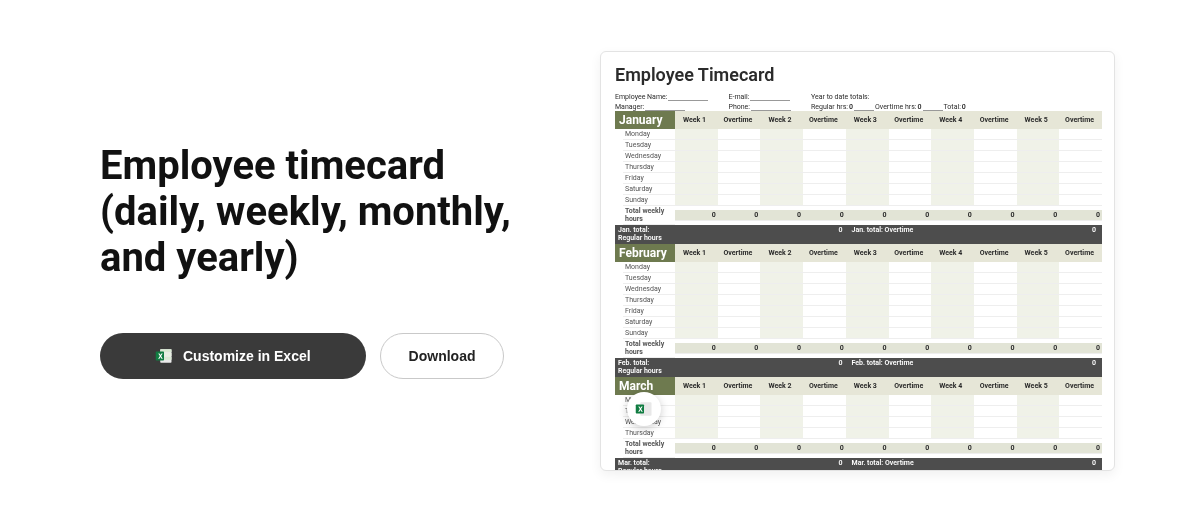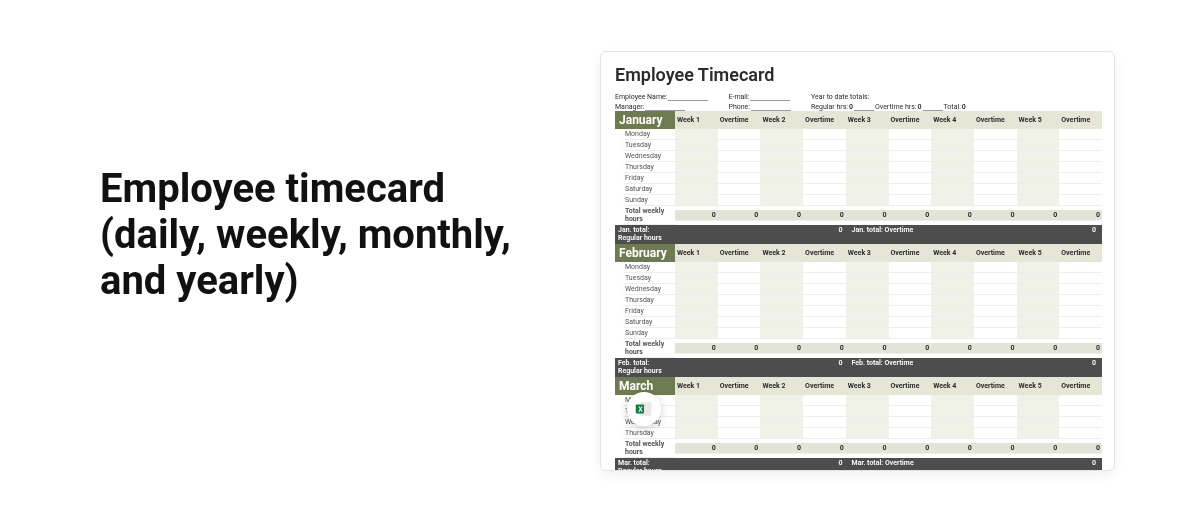--- a/index.html
+++ b/index.html
@@ -114,21 +114,21 @@
   .month-header {
     background:#e6e6d7;
     font-weight:700;
   }
   .month-header .month-name {
     background:#6e7a4f;
     color:#fff;
     padding:2px 4px;
     font-size:12px;
   }
-  .month-header > div { padding:2px 2px; text-align:left; }
+  .month-header > div { padding:2px 8px; text-align:left; }
   .row > div { padding:1px 2px; border-bottom:0.5px solid #eee; }
   .row > div:first-child { color:#555;margin-left:8px; }
   .row.alt-even > div:nth-child(2n+2){ background:#f0f2e8; }
   .row > div:not(:first-child){ text-align:right; }
   .total-row { font-weight:700; }
   .total-row > div:not(:first-child){ background:#e2e4d6; }
   .reg-row {
     display:grid;
     grid-template-columns: 60px 1fr 80px 1fr;
     background:#4d4d4d;
@@ -151,20 +151,38 @@
     display:flex;
     align-items:center;
     justify-content:center;
   }
 </style>
 </head>
 <body>
 
 <div class="left-panel">
   <h1 class="title">Employee timecard (daily, weekly, monthly, and yearly)</h1>
+  <div class="button-row">
+    <button class="btn btn-primary">
+      <span class="icon-wrap">
+        <svg viewBox="0 0 24 24" width="18" height="18">
+          <rect x="7" y="3" width="15" height="18" rx="1" fill="#ffffff" opacity="0.9"></rect>
+          <rect x="7" y="3" width="15" height="4" fill="#d9ead3"></rect>
+          <rect x="7" y="8" width="15" height="4" fill="#e8f0e2"></rect>
+          <rect x="7" y="13" width="15" height="4" fill="#d9ead3"></rect>
+          <rect x="1" y="6" width="11" height="12" rx="1" fill="#107C41"></rect>
+          <path d="M4.3 8.5 L6.5 12 L4.2 15.5 H5.9 L7.3 13.2 L8.7 15.5 H10.4 L8.1 12 L10.3 8.5 H8.6 L7.3 10.8 L6 8.5 Z" fill="#fff"></path>
+        </svg>
+      </span>
+      <span>Customize in Excel</span>
+    </button>
+    <button class="btn btn-secondary">
+      <span>Download</span>
+    </button>
+  </div>
 </div>
 
 <div class="right-panel">
   <div class="preview">
     <h2>Employee Timecard</h2>
 
     <div class="hdr-fields">
       <div class="hdr-col">
         <div class="hdr-field">
             <span>Employee Name:</span>

